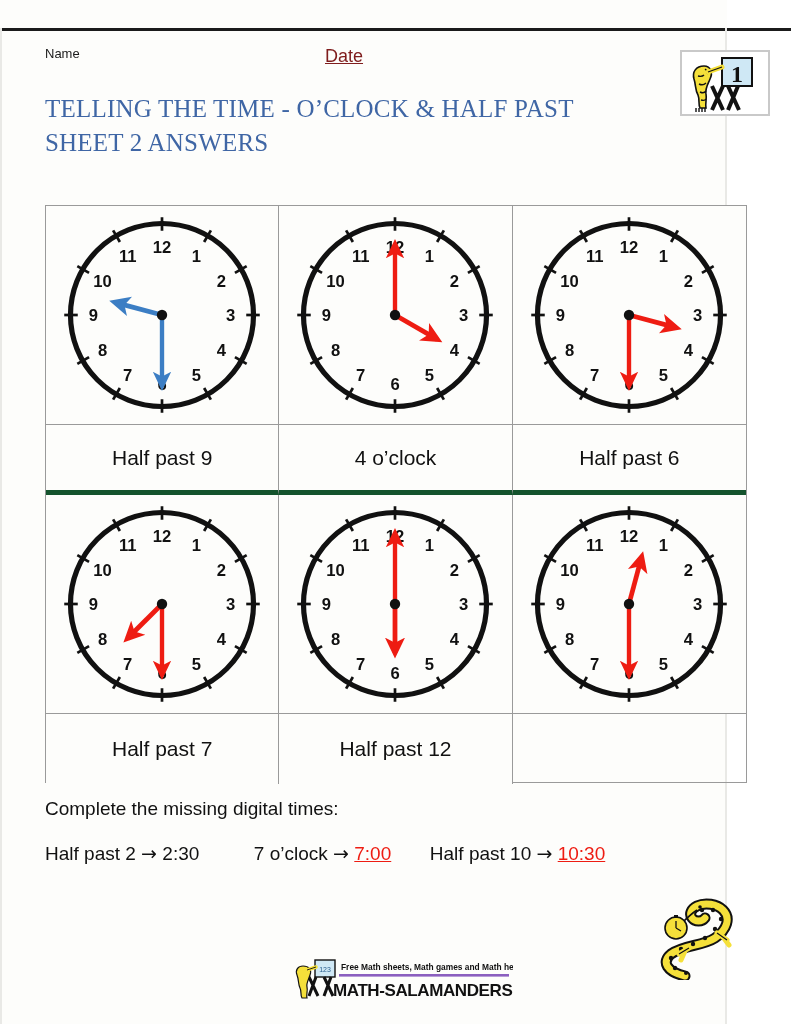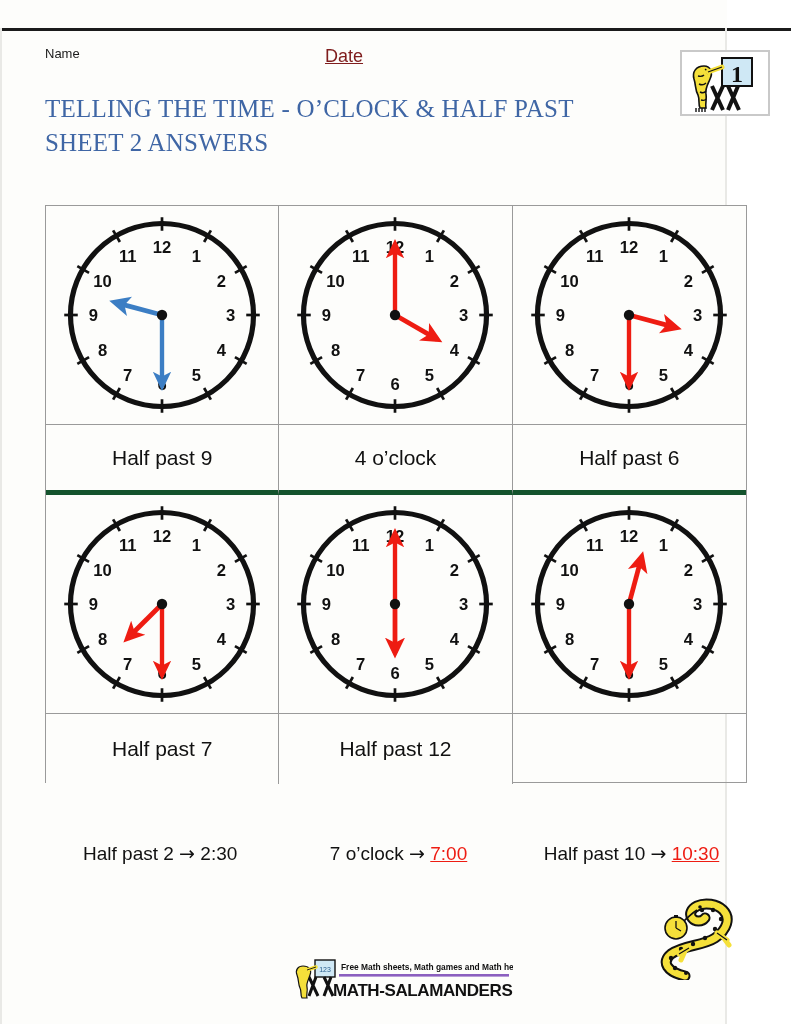--- a/index.html
+++ b/index.html
@@ -77,21 +77,21 @@
   
   .prompt{
     position:absolute;left:45px;top:798px;
     font-size:19px;color:#111;
   }
   .ansrow{
     position:absolute;left:45px;top:842px;width:700px;
     font-size:19px;color:#111;
     white-space:nowrap;
   }
-  .ansrow .item{display:inline-block;margin-left:38px;}
+  .ansrow .item{display:inline-block;}
   .gap1{display:inline-block;width:44px;}
   .gap2{display:inline-block;width:28px;}
   .red-ans{color:#ee1c12;text-decoration:underline;}
   .arrow{font-family:"DejaVu Sans", sans-serif;}
 
   
   .salamander{position:absolute;left:645px;top:888px;width:132px;height:92px;}
 
   
   .footer{position:absolute;left:289px;top:958px;width:224px;height:46px;}
@@ -414,20 +414,21 @@
             </defs>
             <circle class="pivot" cx="100" cy="100" r="5" fill="#111"></circle>
           </svg>
       </div>
     </div>
 
     <div class="cell-ans lastrow">Half past 7</div>
     <div class="cell-ans lastrow">Half past 12</div>
   </div>
 
+  <div class="prompt">Complete the missing digital times:</div>
 
   <div class="ansrow">
     <span class="item">
       <span>Half past 2</span>
       <span class="arrow">→</span>
       <span>2:30</span>
     </span>
     <span class="gap1"></span>
     <span class="item">
       <span>7 o’clock</span>

